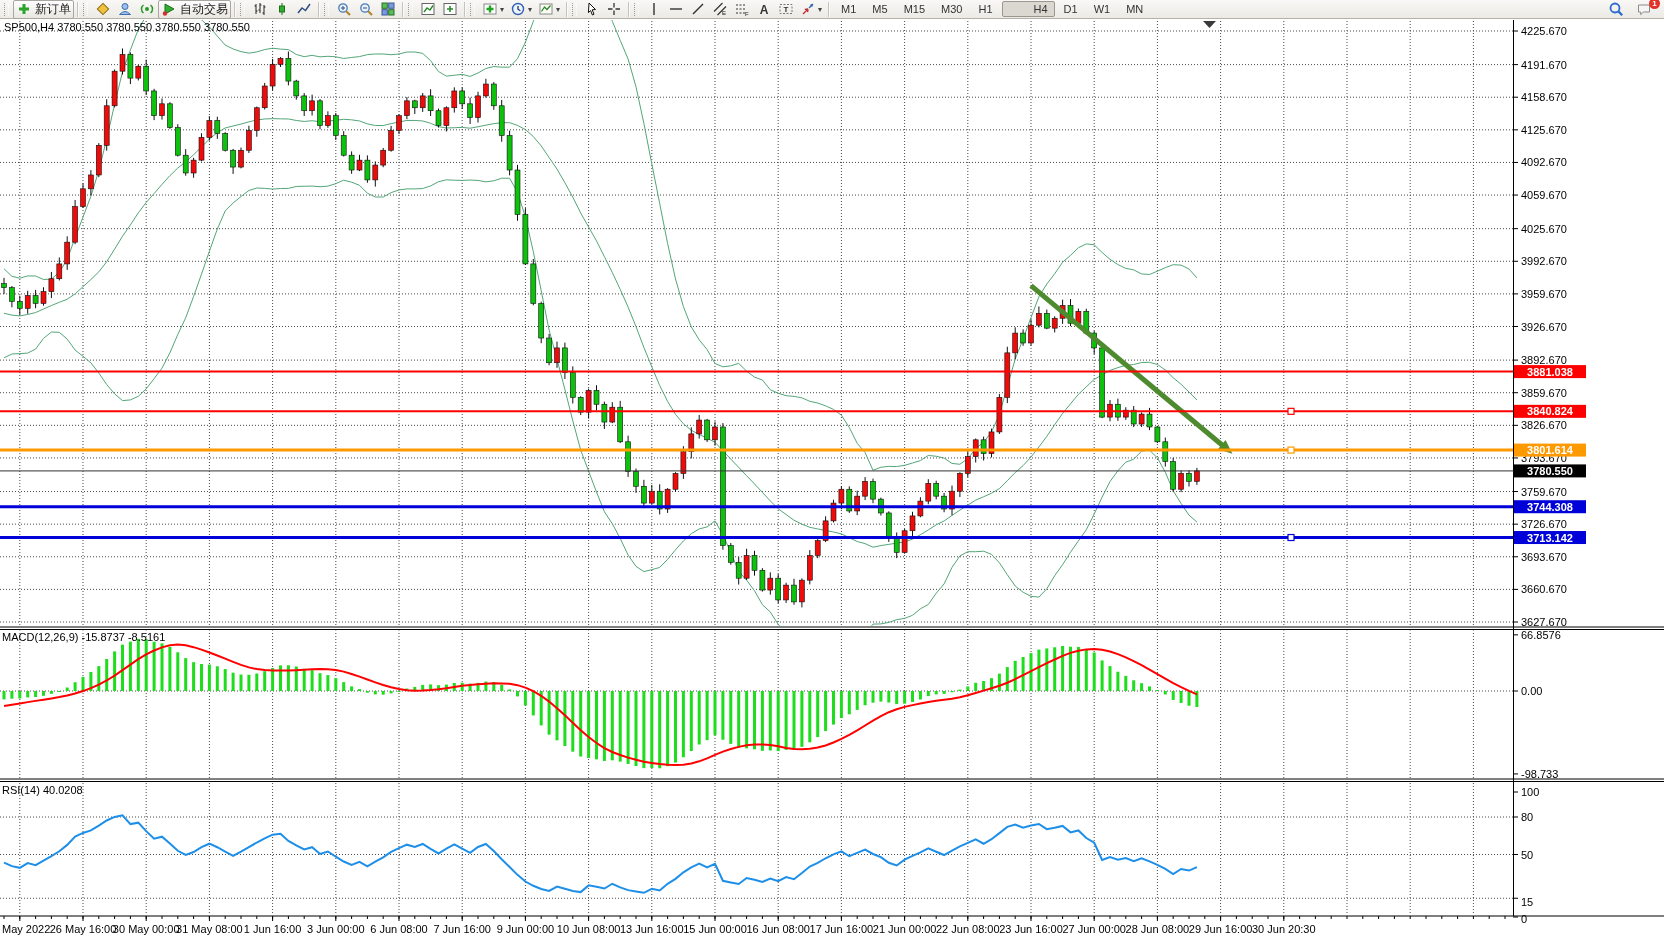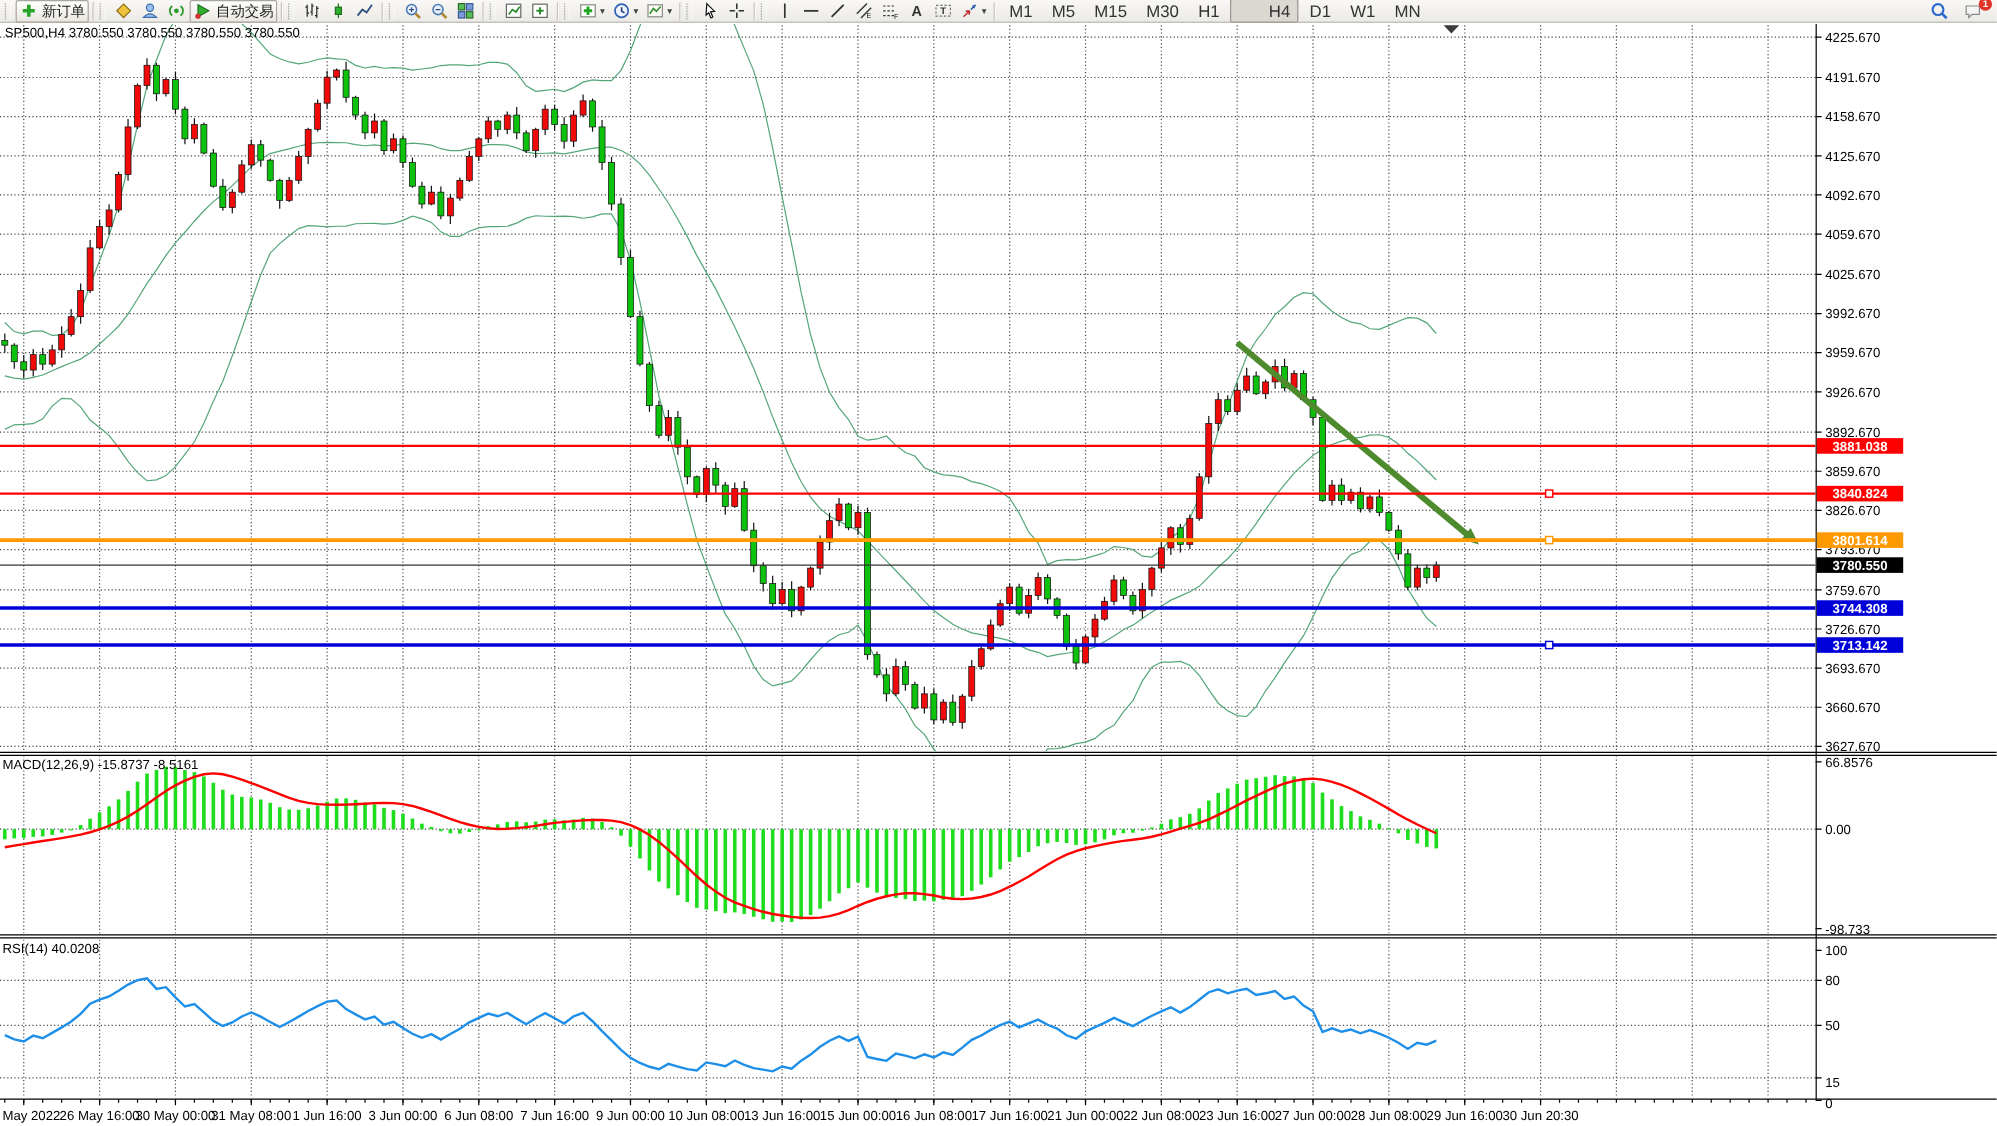--- a/index.html
+++ b/index.html
@@ -7,21 +7,21 @@
   #toolbar{position:absolute;top:0;left:0;width:1664px;height:19px;
     background:linear-gradient(#f9f8f6,#eceae5);border-bottom:1px solid #b5b2ac;
     display:flex;align-items:center;padding:0 3px;box-sizing:border-box;z-index:2;}
   .grip{width:3px;height:13px;border-left:1px dotted #9a9a9a;border-right:1px dotted #fff;margin:0 4px 0 1px;}
   .sep{width:1px;height:15px;background:#c6c3bd;border-right:1px solid #fbfaf8;margin:0 3px;}
   .tb{display:flex;align-items:center;height:17px;padding:0 2px;border:1px solid transparent;border-radius:2px;cursor:default;justify-content:space-between;}
   .tb.framed{border-color:#a9a69f;background:linear-gradient(#ffffff,#e9e6e0);}
   .tb .lbl{font-size:12px;color:#1a1a1a;margin-left:3px;white-space:nowrap;}
   .icon16{width:16px;height:16px;display:block;}
   .caret{font-size:8px;color:#444;margin-left:2px;}
-  .tf{font-size:14px;color:#333;padding:1px 6px;border:1px solid transparent;border-radius:2px;margin:0 1px;}
+  .tf{font-size:11px;color:#333;padding:1px 6px;border:1px solid transparent;border-radius:2px;margin:0 1px;}
   .tf.active{border-color:#9a978f;background:#dbd8d1;padding-left:31px;}
   #tb-right{margin-left:auto;display:flex;align-items:center;gap:6px;padding-right:6px;}
   .chatwrap{position:relative;}
   .badge{position:absolute;top:-3px;right:-6px;width:11px;height:11px;border-radius:6px;
     background:#e03428;color:#fff;font-size:8px;font-weight:bold;line-height:11px;text-align:center;}
   svg#chart{position:absolute;top:19px;left:0;}
   svg text{font-family:"Liberation Sans","DejaVu Sans",sans-serif;}
 </style>
 </head>
 <body>

